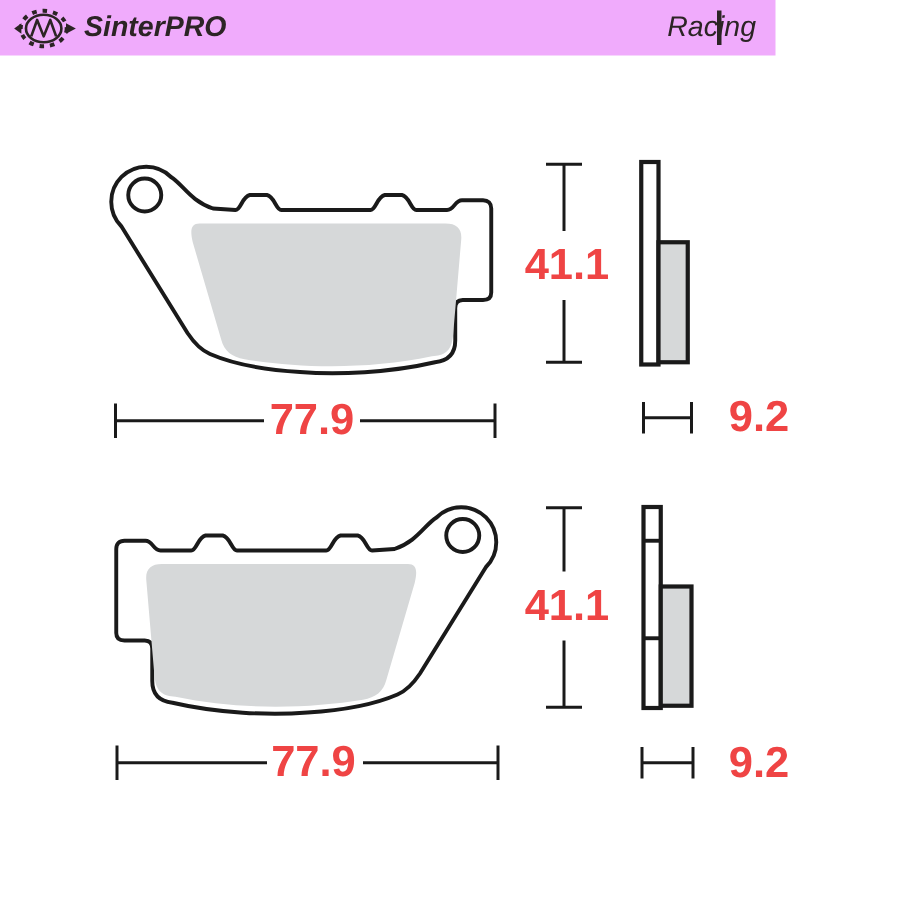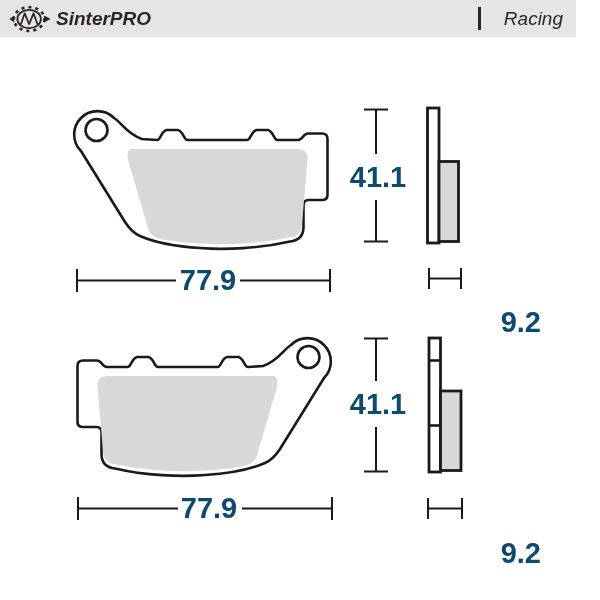--- a/index.html
+++ b/index.html
@@ -2,45 +2,45 @@
 <html><head>
 <meta charset="utf-8">
 <style>
   html,body{margin:0;padding:0;}
   body{
     width:600px;height:600px;position:relative;overflow:hidden;
     background:#ffffff;font-family:"Liberation Sans",sans-serif;
   }
   
   .banner{
-    position:absolute;left:0;top:0;width:576px;height:37px;
-    background:#e5e5e5;
+    position:absolute;left:0;top:0;width:517px;height:37px;
+    background:#f0abfc;
   }
   .logo{position:absolute;left:9px;top:4px;width:42px;height:30px;}
   .brand{
     position:absolute;left:56px;top:8px;
     font-size:19px;font-weight:bold;font-style:italic;
     color:#2c2425;letter-spacing:0px;white-space:nowrap;
   }
   .divider{
     position:absolute;left:478px;top:7px;width:3px;height:23px;
     background:#2c2425;
   }
   .edition{
     position:absolute;right:13px;top:8px;
     font-size:19px;font-weight:normal;font-style:italic;
     color:#2c2425;white-space:nowrap;
   }
   
   .sheet{position:absolute;left:0;top:0;width:600px;height:600px;}
   .dim-label{
     position:absolute;font-size:29px;line-height:30px;font-weight:bold;
-    color:#0c4a6e;text-align:center;white-space:nowrap;
+    color:#ef4444;text-align:center;white-space:nowrap;
   }
-  .dim-label.left{text-align:right;margin-top:44px;}
+  .dim-label.left{text-align:center;}
 </style>
 </head>
 <body>
 
 <svg class="sheet" viewBox="0 0 600 600" xmlns="http://www.w3.org/2000/svg">
   <defs>
     <g id="pad-front">
       <path d="M 44,15 C 52,20 57,31 72,36 L 87,37
            C 90.5,37 91.5,28 96.5,27 L 108,27 C 113,28 114,37 117.5,37
            L 177,37 C 180.5,37 181.5,28 186.5,27 L 198,27 C 203,28 204,37 207.5,37

